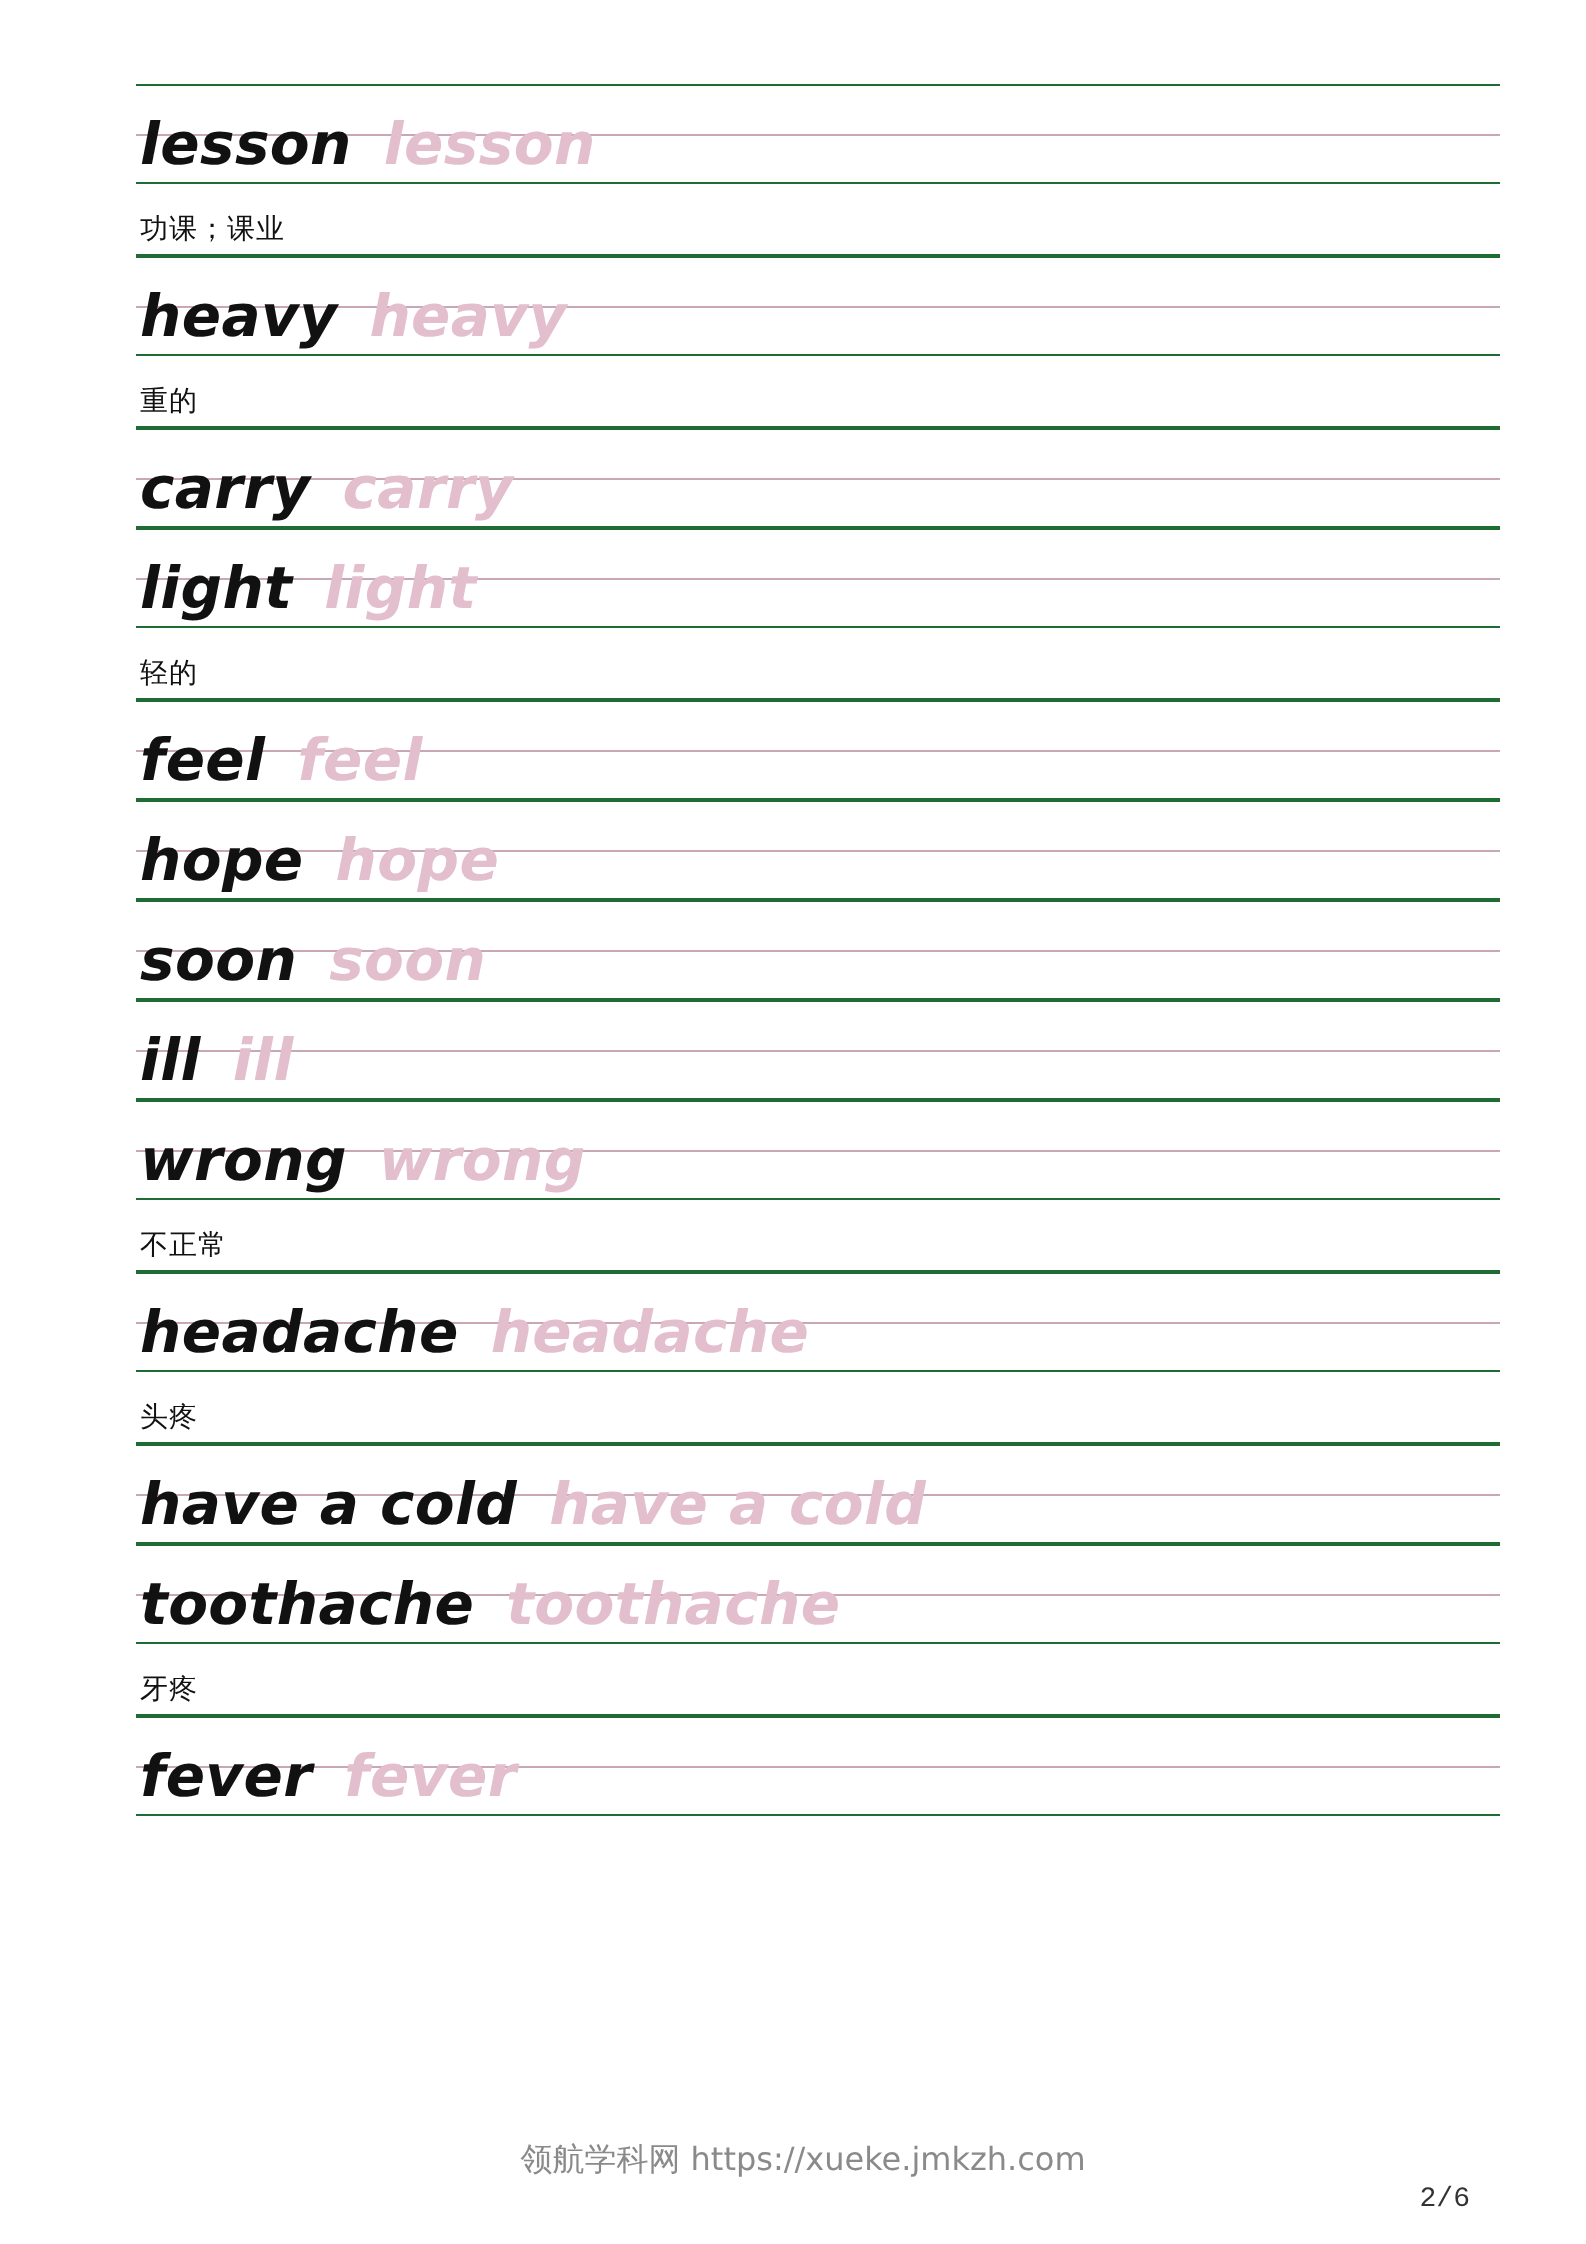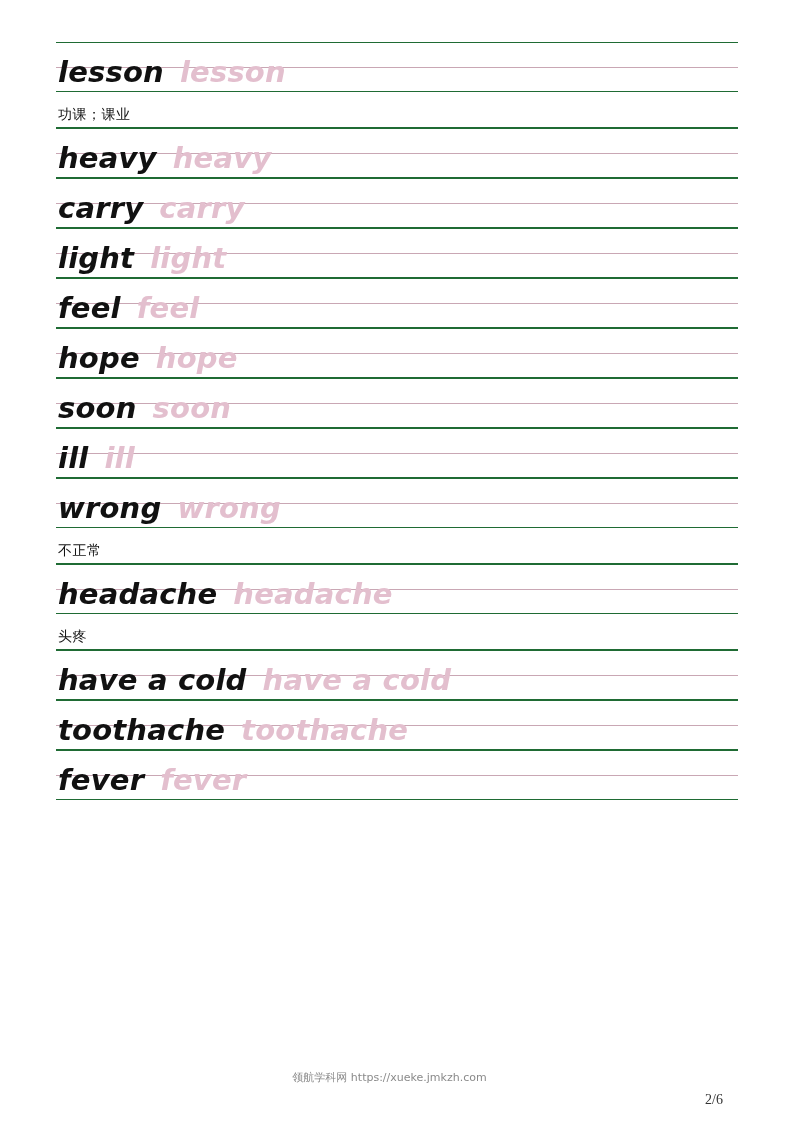--- a/index.html
+++ b/index.html
@@ -10,21 +10,21 @@
   body {
     width: 793px;
     height: 1122px;
     font-family: "Liberation Sans", sans-serif;
     position: relative;
     overflow: hidden;
   }
 
   .sheet {
     position: absolute;
-    left: 0; top: 0;
+    left: 12px; top: 0;
     width: 779px;
     height: 1122px;
     background: #ffffff;
   }
 
   .worksheet {
     position: absolute;
     left: 56px;
     top: 42px;
     width: 682px;
@@ -95,28 +95,28 @@
   }
 
   
   .watermark {
     position: absolute;
     left: 0;
     right: 0;
     top: 1070px;
     text-align: center;
     font-family: "DejaVu Sans", sans-serif;
-    font-size: 11px;
+    font-size: 16px;
     color: #8a8a8a;
   }
   .page-number {
     position: absolute;
     right: 56px;
     top: 1092px;
-    font-family: Liberation Serif, serif;
+    font-family: Liberation Mono, monospace;
     font-size: 14px;
     color: #333333;
   }
 </style>
 </head>
 <body>
 
 <div class="sheet">
 
   <div class="worksheet" id="worksheet">
@@ -133,38 +133,44 @@
         </div>
       </div>
       <div class="entry">
         <div class="word-row">
           <div class="midline"></div>
           <div class="inner">
             <span class="word-model">heavy</span>
             <span class="word-trace">heavy</span>
           </div>
         </div>
+        <div class="meaning-row">
+          <div class="inner"><span class="meaning">重的</span></div>
+        </div>
       </div>
       <div class="entry">
         <div class="word-row">
           <div class="midline"></div>
           <div class="inner">
             <span class="word-model">carry</span>
             <span class="word-trace">carry</span>
           </div>
         </div>
       </div>
       <div class="entry">
         <div class="word-row">
           <div class="midline"></div>
           <div class="inner">
             <span class="word-model">light</span>
             <span class="word-trace">light</span>
           </div>
         </div>
+        <div class="meaning-row">
+          <div class="inner"><span class="meaning">轻的</span></div>
+        </div>
       </div>
       <div class="entry">
         <div class="word-row">
           <div class="midline"></div>
           <div class="inner">
             <span class="word-model">feel</span>
             <span class="word-trace">feel</span>
           </div>
         </div>
       </div>
@@ -229,20 +235,23 @@
         </div>
       </div>
       <div class="entry">
         <div class="word-row">
           <div class="midline"></div>
           <div class="inner">
             <span class="word-model">toothache</span>
             <span class="word-trace">toothache</span>
           </div>
         </div>
+        <div class="meaning-row">
+          <div class="inner"><span class="meaning">牙疼</span></div>
+        </div>
       </div>
       <div class="entry">
         <div class="word-row">
           <div class="midline"></div>
           <div class="inner">
             <span class="word-model">fever</span>
             <span class="word-trace">fever</span>
           </div>
         </div>
       </div>

